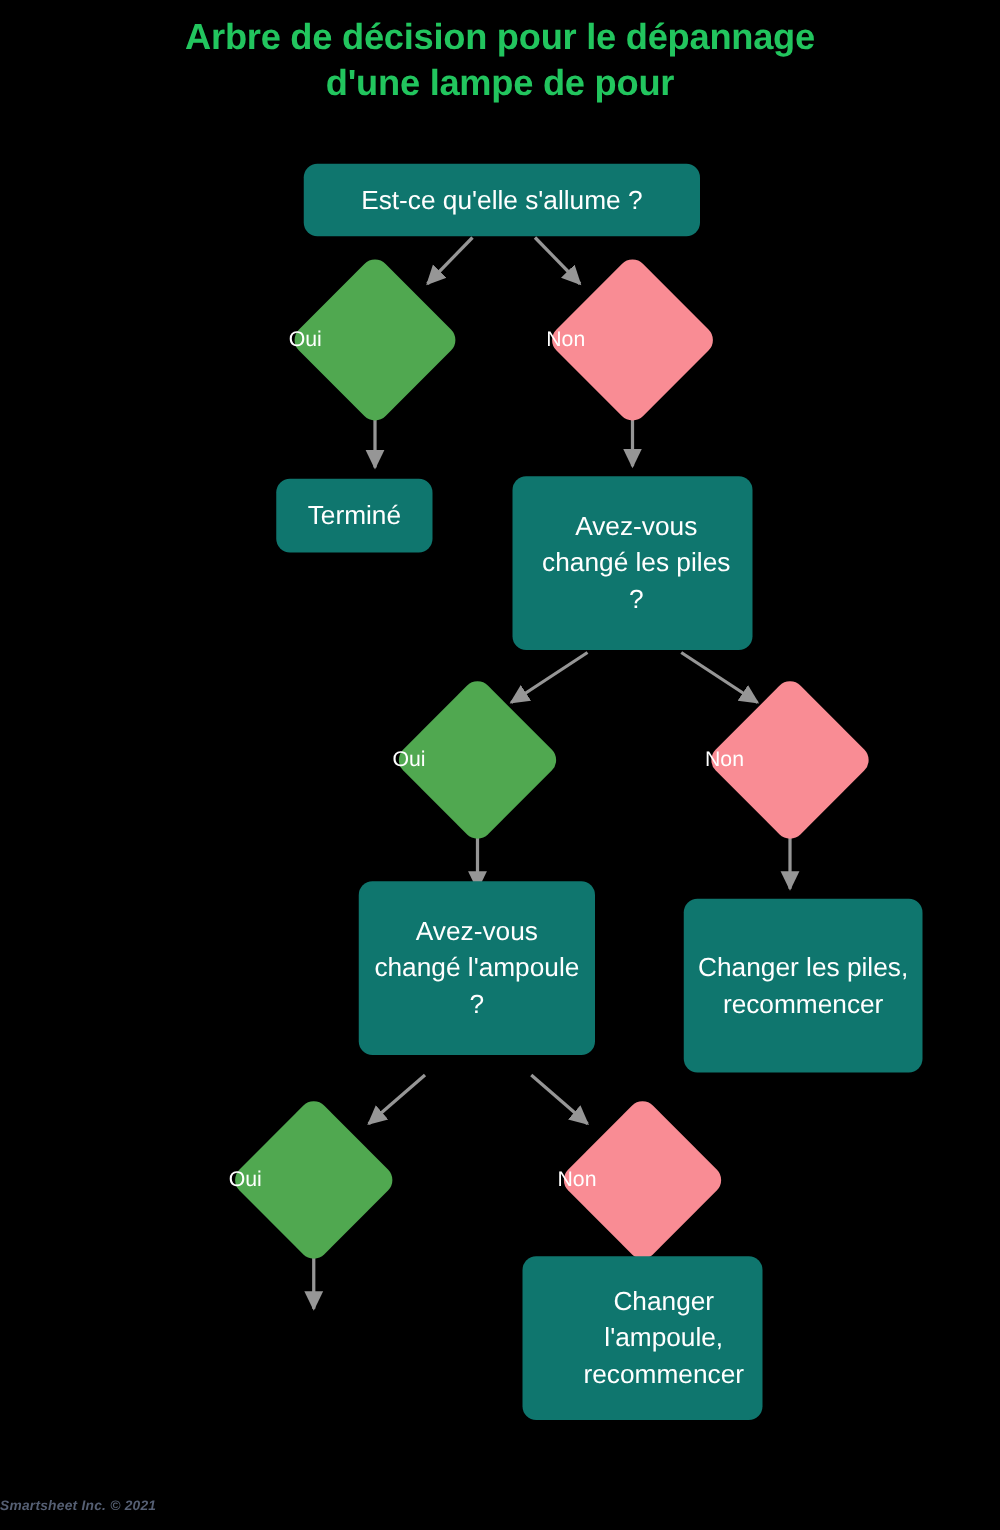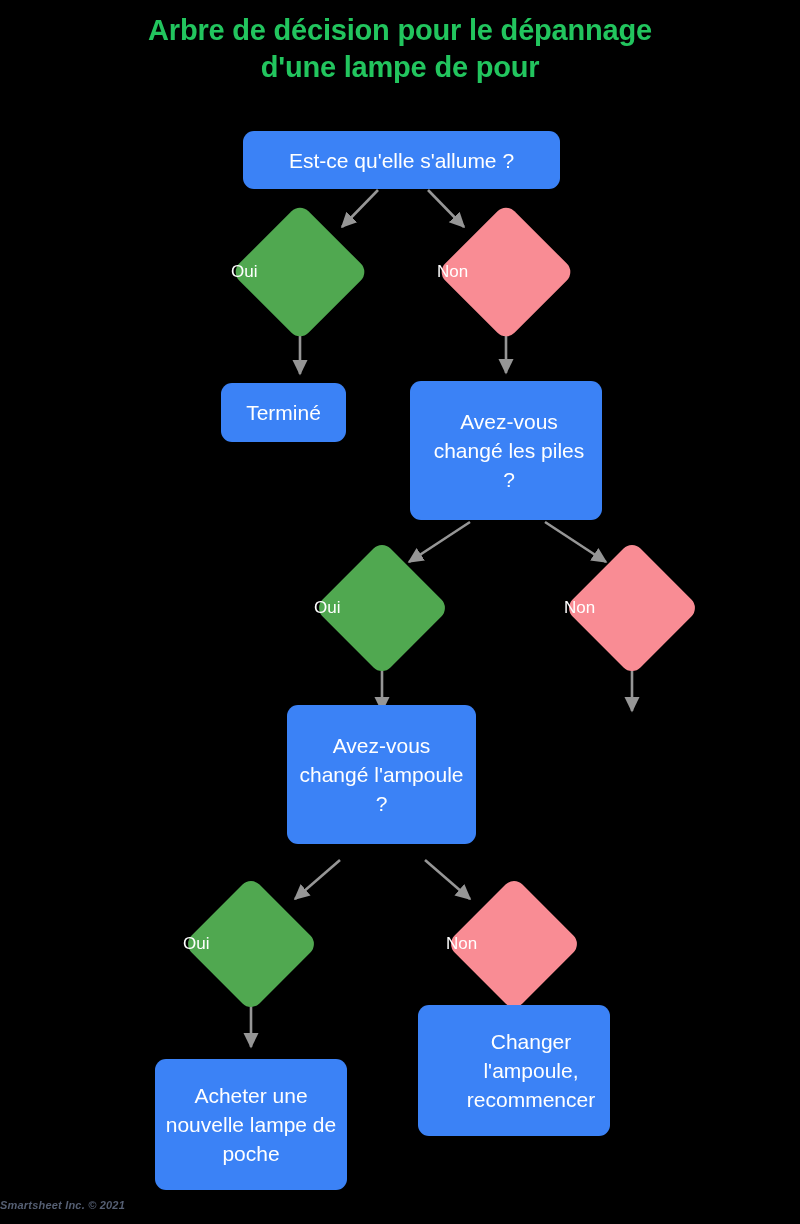--- a/index.html
+++ b/index.html
@@ -40,21 +40,21 @@
   #edges {
     position: absolute;
     left: 0; top: 0;
     width: 800px;
     height: 1224px;
     pointer-events: none;
   }
   
   .box {
     position: absolute;
-    background: #3b82f6;
+    background: #0f766e;
     border-radius: 11px;
     color: #ffffff;
     display: flex;
     align-items: center;
     justify-content: center;
     text-align: center;
     font-family: "Liberation Sans", sans-serif;
     font-size: 21px;
     line-height: 29px;
     font-weight: 400;
@@ -172,34 +172,34 @@
 
   <div class="diamond no" style="left:564px; top:540px; width:136px; height:136px;">
     <span class="shape" style="width:96px; height:96px;"></span>
     <span class="label">Non</span>
   </div>
 
   <div class="box" style="left:287px; top:705px; width:189px; height:139px;">
     <span class="txt">Avez-vous changé l'ampoule ?</span>
   </div>
 
+  <div class="box" style="left:547px; top:719px; width:191px; height:139px;">
+    <span class="txt">Changer les piles, recommencer</span>
+  </div>
 
   <div class="diamond yes" style="left:183px; top:876px; width:136px; height:136px;">
     <span class="shape" style="width:96px; height:96px;"></span>
     <span class="label">Oui</span>
   </div>
 
   <div class="diamond no" style="left:446px; top:876px; width:136px; height:136px;">
     <span class="shape" style="width:96px; height:96px;"></span>
     <span class="label">Non</span>
   </div>
 
-  <div class="box" style="left:155px; top:1059px; width:192px; height:131px;">
-    <span class="txt">Acheter une nouvelle lampe de poche</span>
-  </div>
 
   <div class="box" style="left:418px; top:1005px; width:192px; height:131px;padding-left:44px;">
     <span class="txt">Changer l'ampoule, recommencer</span>
   </div>
 
   <div class="footer">Smartsheet Inc. © 2021</div>
 
 </div>
 
 </body></html>

